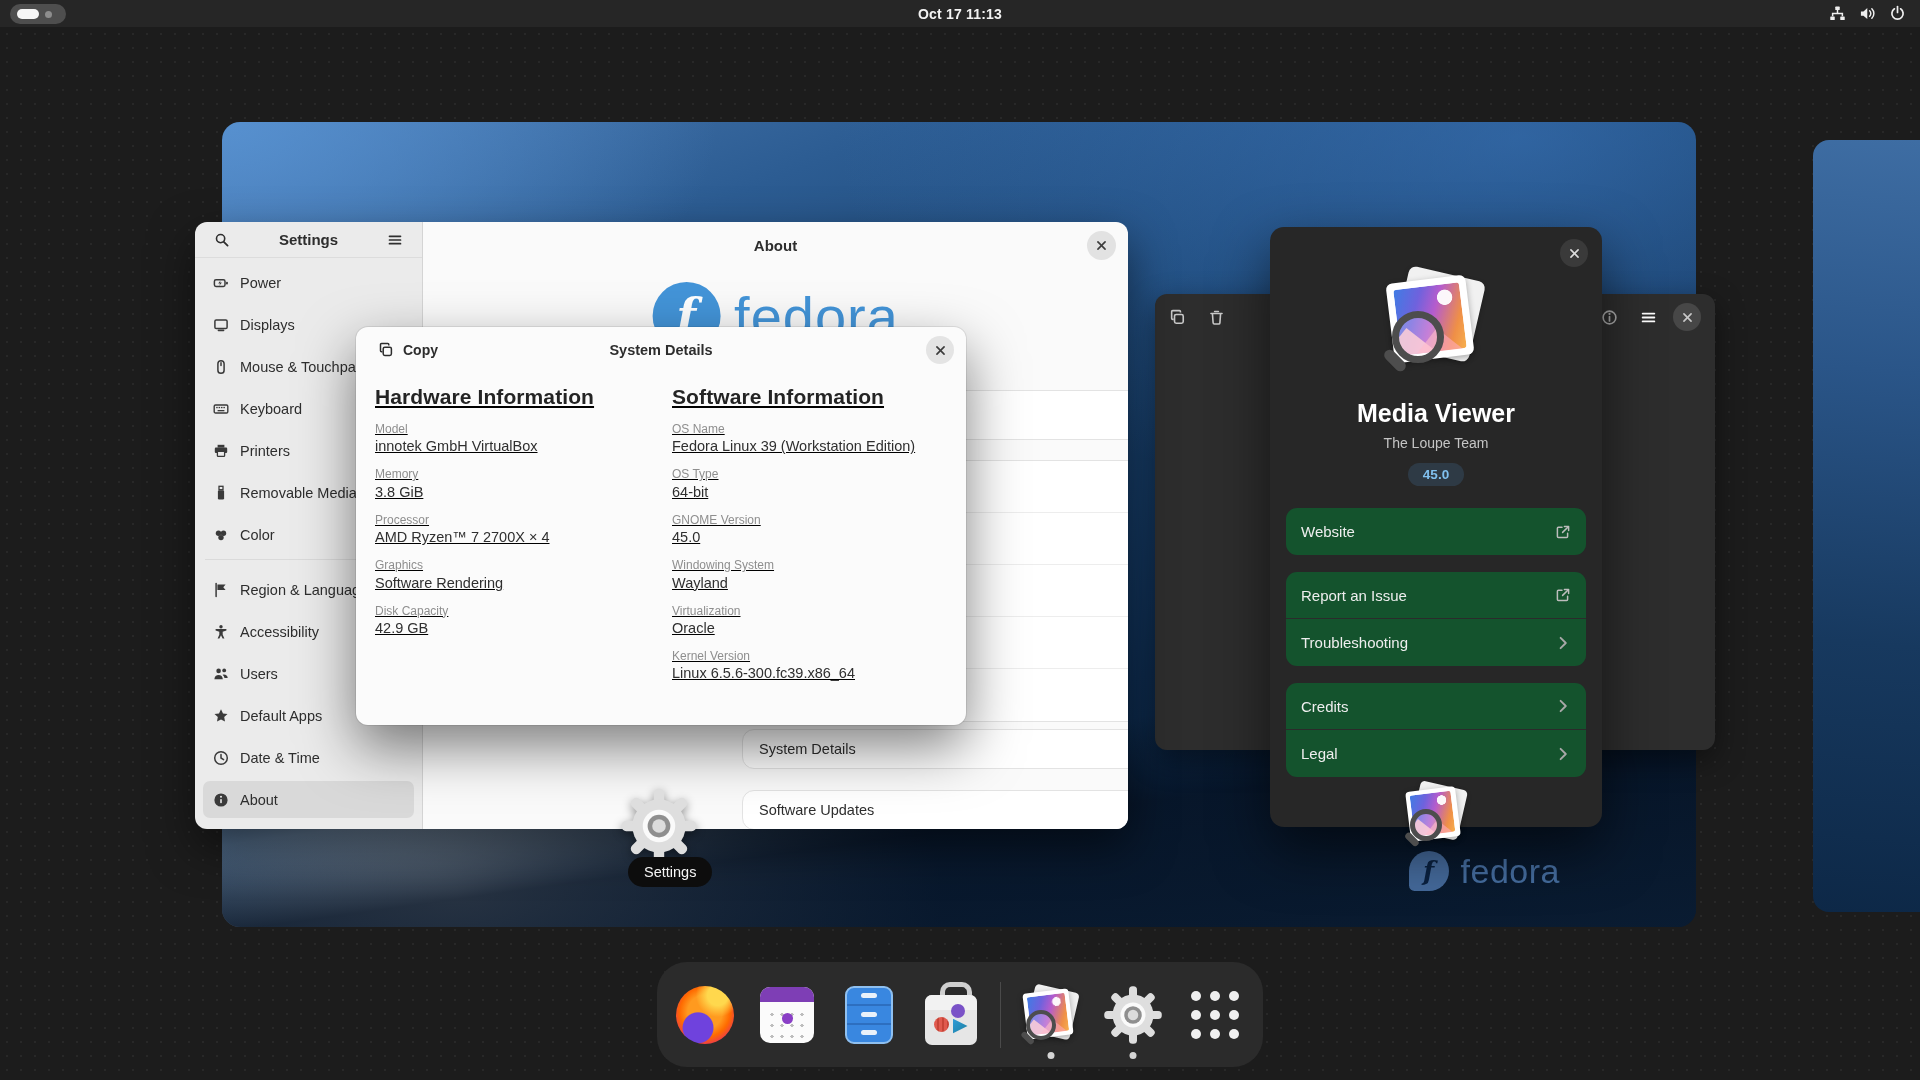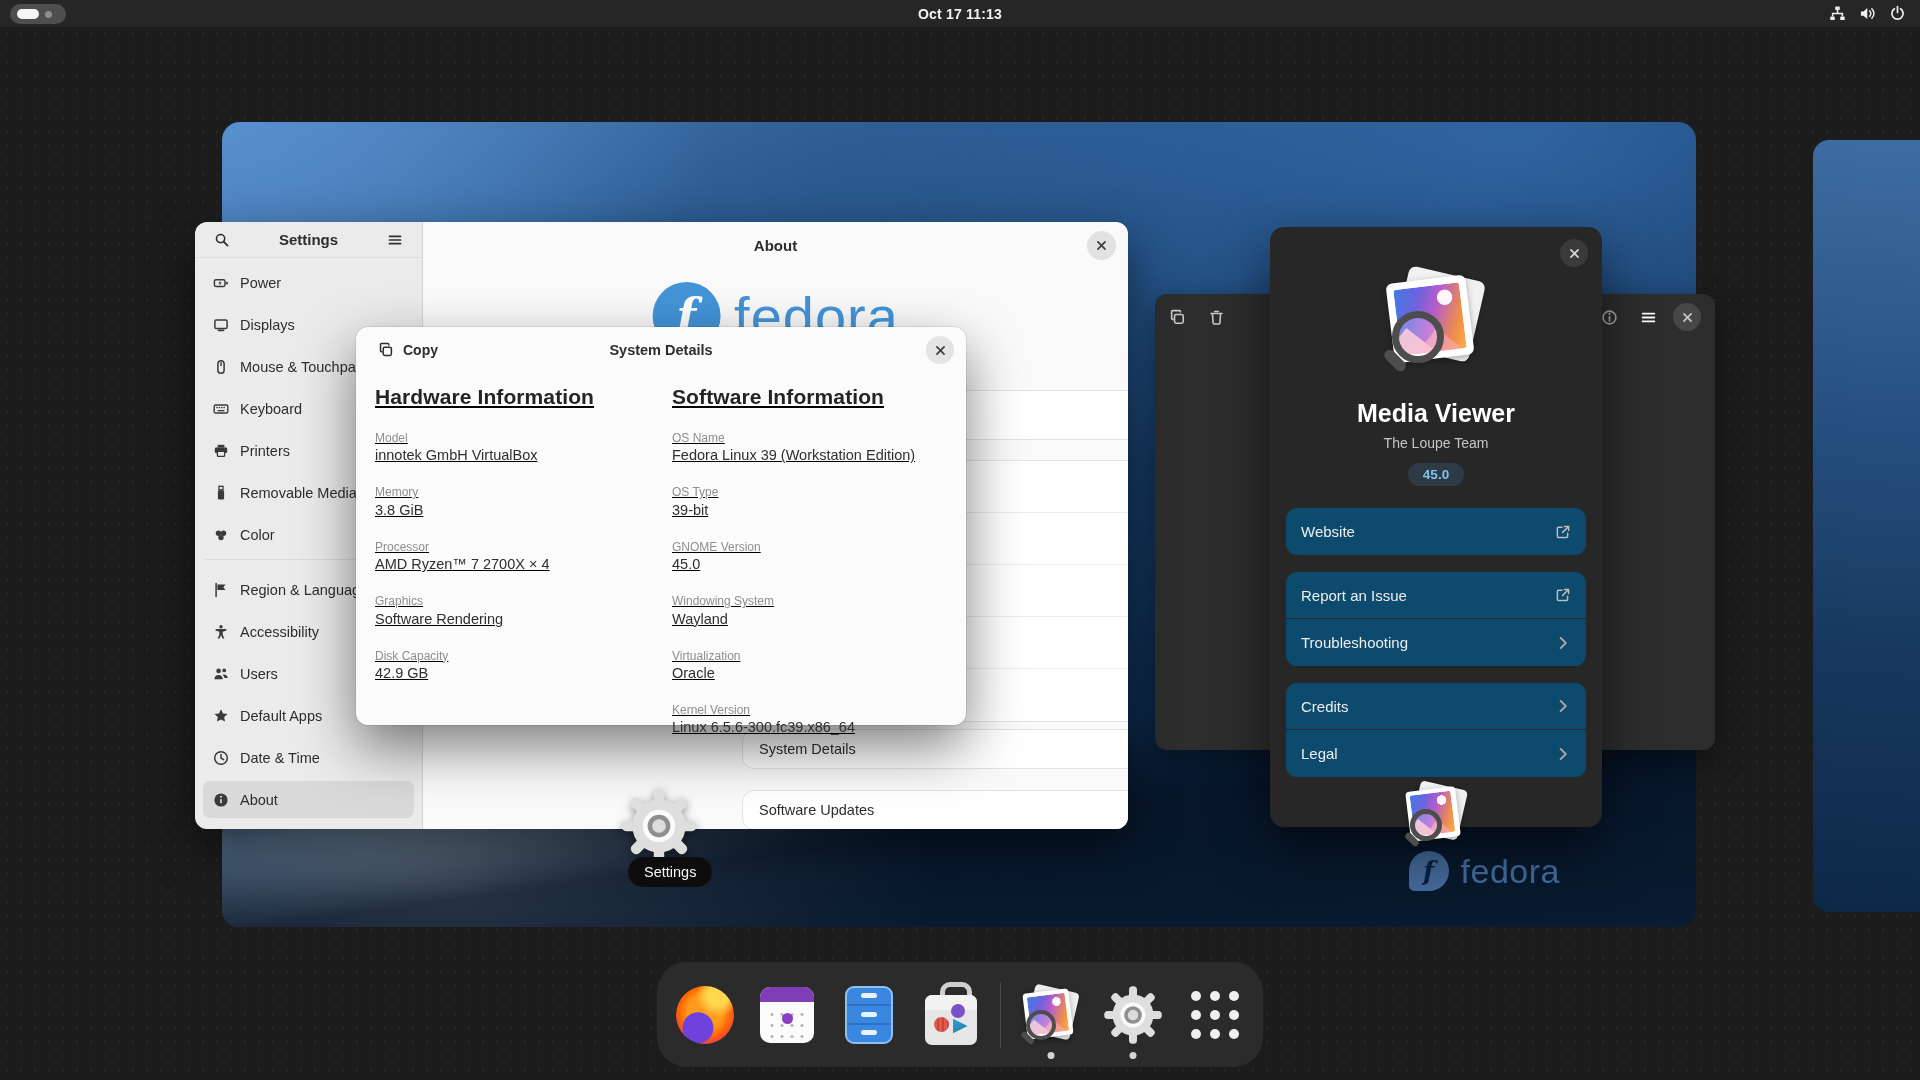--- a/index.html
+++ b/index.html
@@ -100,37 +100,37 @@
   .dlg-head { height:46px; display:flex; align-items:center; padding:0 14px; position:relative; }
   .copy-btn { display:flex; align-items:center; gap:9px; color:#2d2d2d; font-size:14px; font-weight:700; z-index:1;
     padding:5px 8px; border-radius:7px; }
   .copy-btn .icon { width:16px; height:16px; }
   .dlg-title { position:absolute; left:0; right:0; text-align:center; font-size:14.5px; font-weight:700; color:#2d2d2d; }
   .dlg-close { position:absolute; right:12px; top:9px; width:28px; height:28px; border-radius:50%; background:#e4e4e4;
     display:flex; align-items:center; justify-content:center; color:#3c3c3c; z-index:1; }
   .dlg-close .icon { width:13px; height:13px; }
   .dlg-body { display:grid; grid-template-columns:297px 1fr; padding:12px 20px 0 19px;text-decoration:underline; }
   .col-h { font-size:21px; font-weight:700; color:#242424; margin-bottom:2px; letter-spacing:0.1px; }
-  .field { margin-top:22px; }
+  .field { margin-top:13px; }
   .field .fl { font-size:12px; color:#8e8e8e; line-height:1.2; }
   .field .fv { font-size:14.5px; color:#2f2f2f; margin-top:2px; }
 
   
   .vdlg { position:absolute; left:1270px; top:227px; width:332px; height:600px; background:#272727; border-radius:14px; z-index:10;
     box-shadow:0 22px 55px rgba(0,0,0,0.55); }
   .vdlg .closec { position:absolute; right:14px; top:12px; width:28px; height:28px; border-radius:50%; background:#3a3a3a;
     display:flex; align-items:center; justify-content:center; color:#dcdcdc; }
   .vdlg .closec .icon { width:13px; height:13px; }
   .vdlg-title { margin-top:172px; text-align:center; color:#ffffff; font-size:25px; font-weight:700; }
   .vdlg-sub { margin-top:7px; text-align:center; color:#c5c5c5; font-size:14px; }
   .ver-pill { margin:12px auto 0; width:max-content; padding:4px 15px; border-radius:999px; background:rgba(90,160,230,0.16);
     color:#80c0ee; font-size:13.5px; font-weight:700; }
   .vgroups { padding:22px 16px 0; }
   .vgroup { border-radius:11px; overflow:hidden; margin-bottom:17px; }
-  .vrow { height:47px; background:#0c4a6e; display:flex; align-items:center; padding:0 15px; border-bottom:1px solid #2b2b2b; }
+  .vrow { height:47px; background:#14532d; display:flex; align-items:center; padding:0 15px; border-bottom:1px solid #2b2b2b; }
   .vrow:last-child { border-bottom:none; }
   .vrow .lbl { flex:1; color:#eeeeee; font-size:15px; }
   .vrow .icon { width:16px; height:16px; color:#bdbdbd; }
 
   
   .loupe { position:relative; }
   .loupe .back { position:absolute; left:14%; top:4%; width:78%; height:82%; background:#f1f1f1; border-radius:9%;
     transform:rotate(13deg); box-shadow:0 2px 5px rgba(0,0,0,0.25); }
   .loupe .front { position:absolute; left:4%; top:10%; width:80%; height:80%; background:#ffffff; border-radius:8%;
     transform:rotate(-7deg); box-shadow:0 2px 6px rgba(0,0,0,0.3); padding:7%; }
@@ -501,21 +501,21 @@
           </div>
         </div>
         <div class="col">
           <div class="col-h">Software Information</div>
           <div class="field">
             <div class="fl">OS Name</div>
             <div class="fv">Fedora Linux 39 (Workstation Edition)</div>
           </div>
           <div class="field">
             <div class="fl">OS Type</div>
-            <div class="fv">39-bit</div>
+            <div class="fv">64-bit</div>
           </div>
           <div class="field">
             <div class="fl">GNOME Version</div>
             <div class="fv">45.0</div>
           </div>
           <div class="field">
             <div class="fl">Windowing System</div>
             <div class="fv">Wayland</div>
           </div>
           <div class="field">

